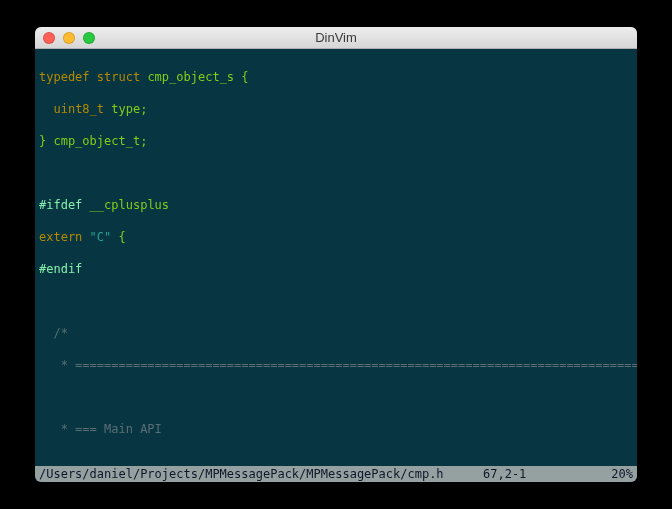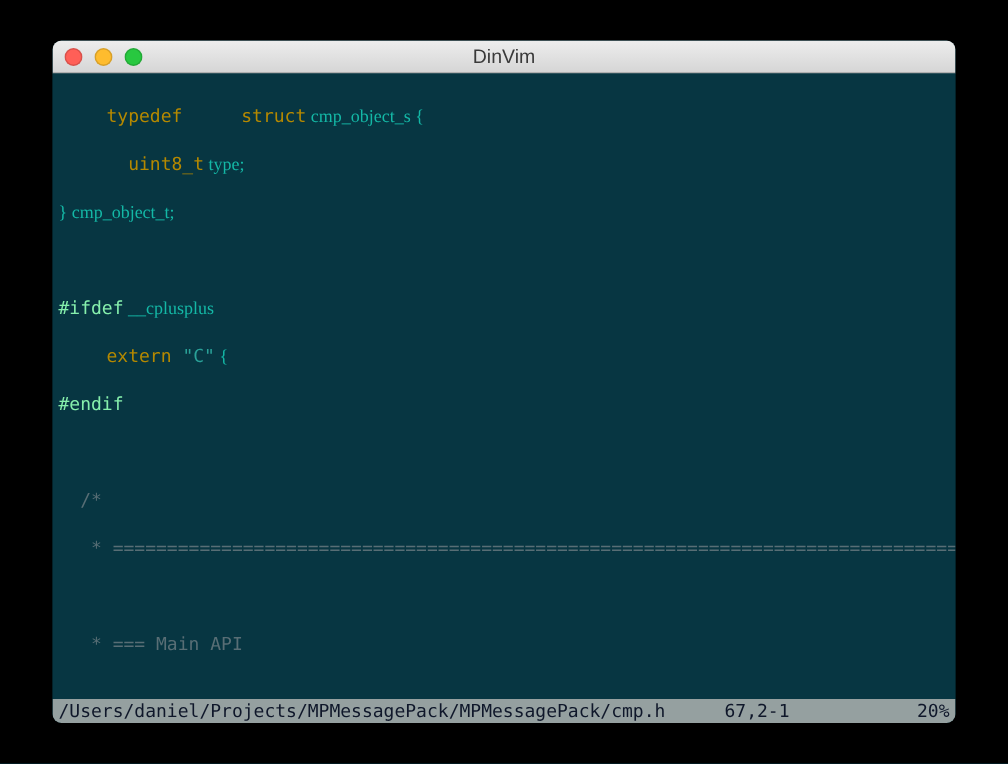--- a/index.html
+++ b/index.html
@@ -58,24 +58,24 @@
     color: #839496;
     font-size: 12px;
     line-height: 16px;
     padding: 4px 0 0 4px;
     white-space: pre;
     overflow: hidden;
     position: relative;
   }
   .line { white-space: pre; }
   .kw-red { color: #86efac; }
-  .kw-yellow { color: #b58900; margin-left: 32px; }
+  .kw-yellow { color: #b58900; }
   .kw-cyan { color: #2aa198; }
   .comment { color: #586e75; }
-  .ident { color: #14b8a6; font-family: Liberation Serif, serif; }
+  .ident { color: #84cc16; }
   .statusbar {
     height: 16px;
     background: #95a0a0;
     color: #0f172a;
     font-size: 12px;
     line-height: 16px;
     display: flex;
     padding: 0 4px;
     flex-shrink: 0;
     font-family: Menlo, Monaco, Consolas, monospace;

